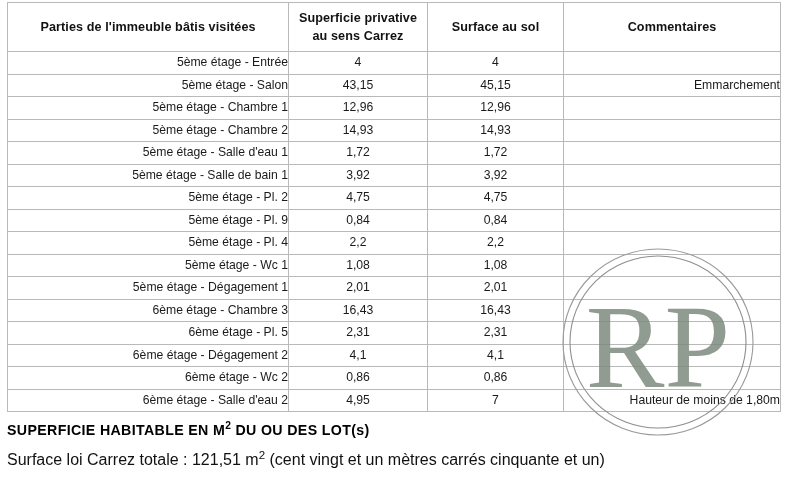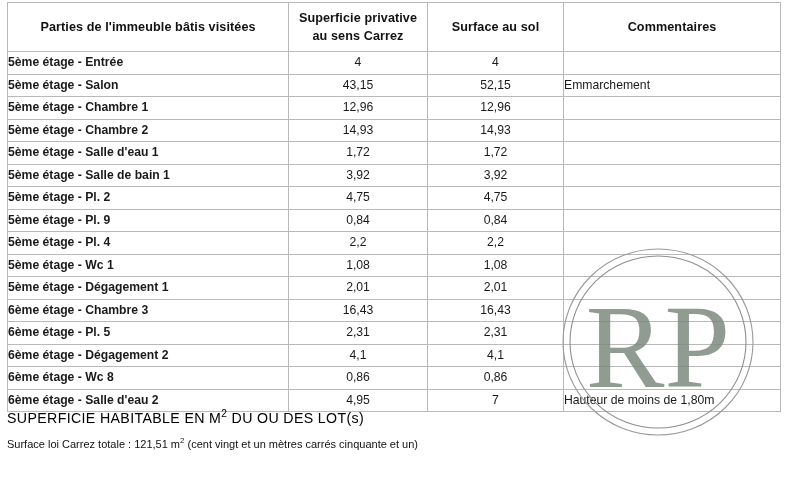--- a/index.html
+++ b/index.html
@@ -72,54 +72,53 @@
   .carrez-table thead th .hdr-l2 { display: block; }
 
   .carrez-table tbody td {
     height: 21.5px;
     font-size: 12.2px;
     line-height: 1.1;
     vertical-align: middle;
     color: #1a1a1a;
   }
   .cell-label {
-    text-align: left;
+    text-align: right;
     padding-left: 7px;
     white-space: nowrap;
-    font-weight: bold;
   }
   .cell-num {
     text-align: center;
   }
   .cell-comment {
-    text-align: left;
+    text-align: right;
     position: relative;
     z-index: 4;
   }
 
   
   .footer {
     position: absolute;
     left: 7px;
     top: 404px;
     width: 780px;
     z-index: 5;
   }
   .footer-heading {
     font-size: 14.2px;
-    font-weight: normal;
+    font-weight: bold;
     letter-spacing: 0.35px;
     color: #000000;
-    margin: 4px 0 9px 0;
+    margin: 16px 0 9px 0;
     line-height: 1.1;
   }
   .footer-heading .sup { font-size: 0.72em; vertical-align: super; }
   .footer-heading .lower-s { text-transform: none; }
   .footer-line {
-    font-size: 11px;
+    font-size: 16px;
     line-height: 1.55;
     color: #111111;
     white-space: nowrap;
   }
   .footer-line .sup { font-size: 0.72em; vertical-align: super; }
 </style>
 </head>
 <body>
 
 <div id="page">
@@ -159,21 +158,21 @@
     <tbody id="table-body">
         <tr>
           <td class="cell-label">5ème étage - Entrée</td>
           <td class="cell-num">4</td>
           <td class="cell-num">4</td>
           <td class="cell-comment"></td>
         </tr>
         <tr>
           <td class="cell-label">5ème étage - Salon</td>
           <td class="cell-num">43,15</td>
-          <td class="cell-num">52,15</td>
+          <td class="cell-num">45,15</td>
           <td class="cell-comment">Emmarchement</td>
         </tr>
         <tr>
           <td class="cell-label">5ème étage - Chambre 1</td>
           <td class="cell-num">12,96</td>
           <td class="cell-num">12,96</td>
           <td class="cell-comment"></td>
         </tr>
         <tr>
           <td class="cell-label">5ème étage - Chambre 2</td>
@@ -235,21 +234,21 @@
           <td class="cell-num">2,31</td>
           <td class="cell-comment"></td>
         </tr>
         <tr>
           <td class="cell-label">6ème étage - Dégagement 2</td>
           <td class="cell-num">4,1</td>
           <td class="cell-num">4,1</td>
           <td class="cell-comment"></td>
         </tr>
         <tr>
-          <td class="cell-label">6ème étage - Wc 8</td>
+          <td class="cell-label">6ème étage - Wc 2</td>
           <td class="cell-num">0,86</td>
           <td class="cell-num">0,86</td>
           <td class="cell-comment"></td>
         </tr>
         <tr>
           <td class="cell-label">6ème étage - Salle d'eau 2</td>
           <td class="cell-num">4,95</td>
           <td class="cell-num">7</td>
           <td class="cell-comment">Hauteur de moins de 1,80m</td>
         </tr>

